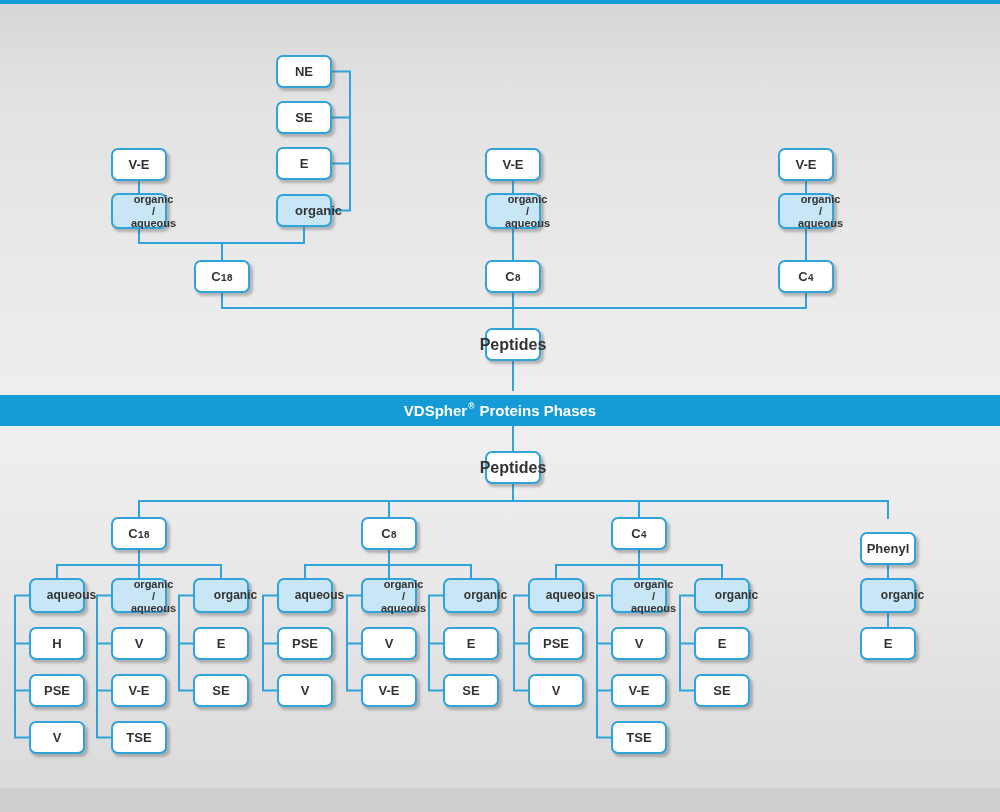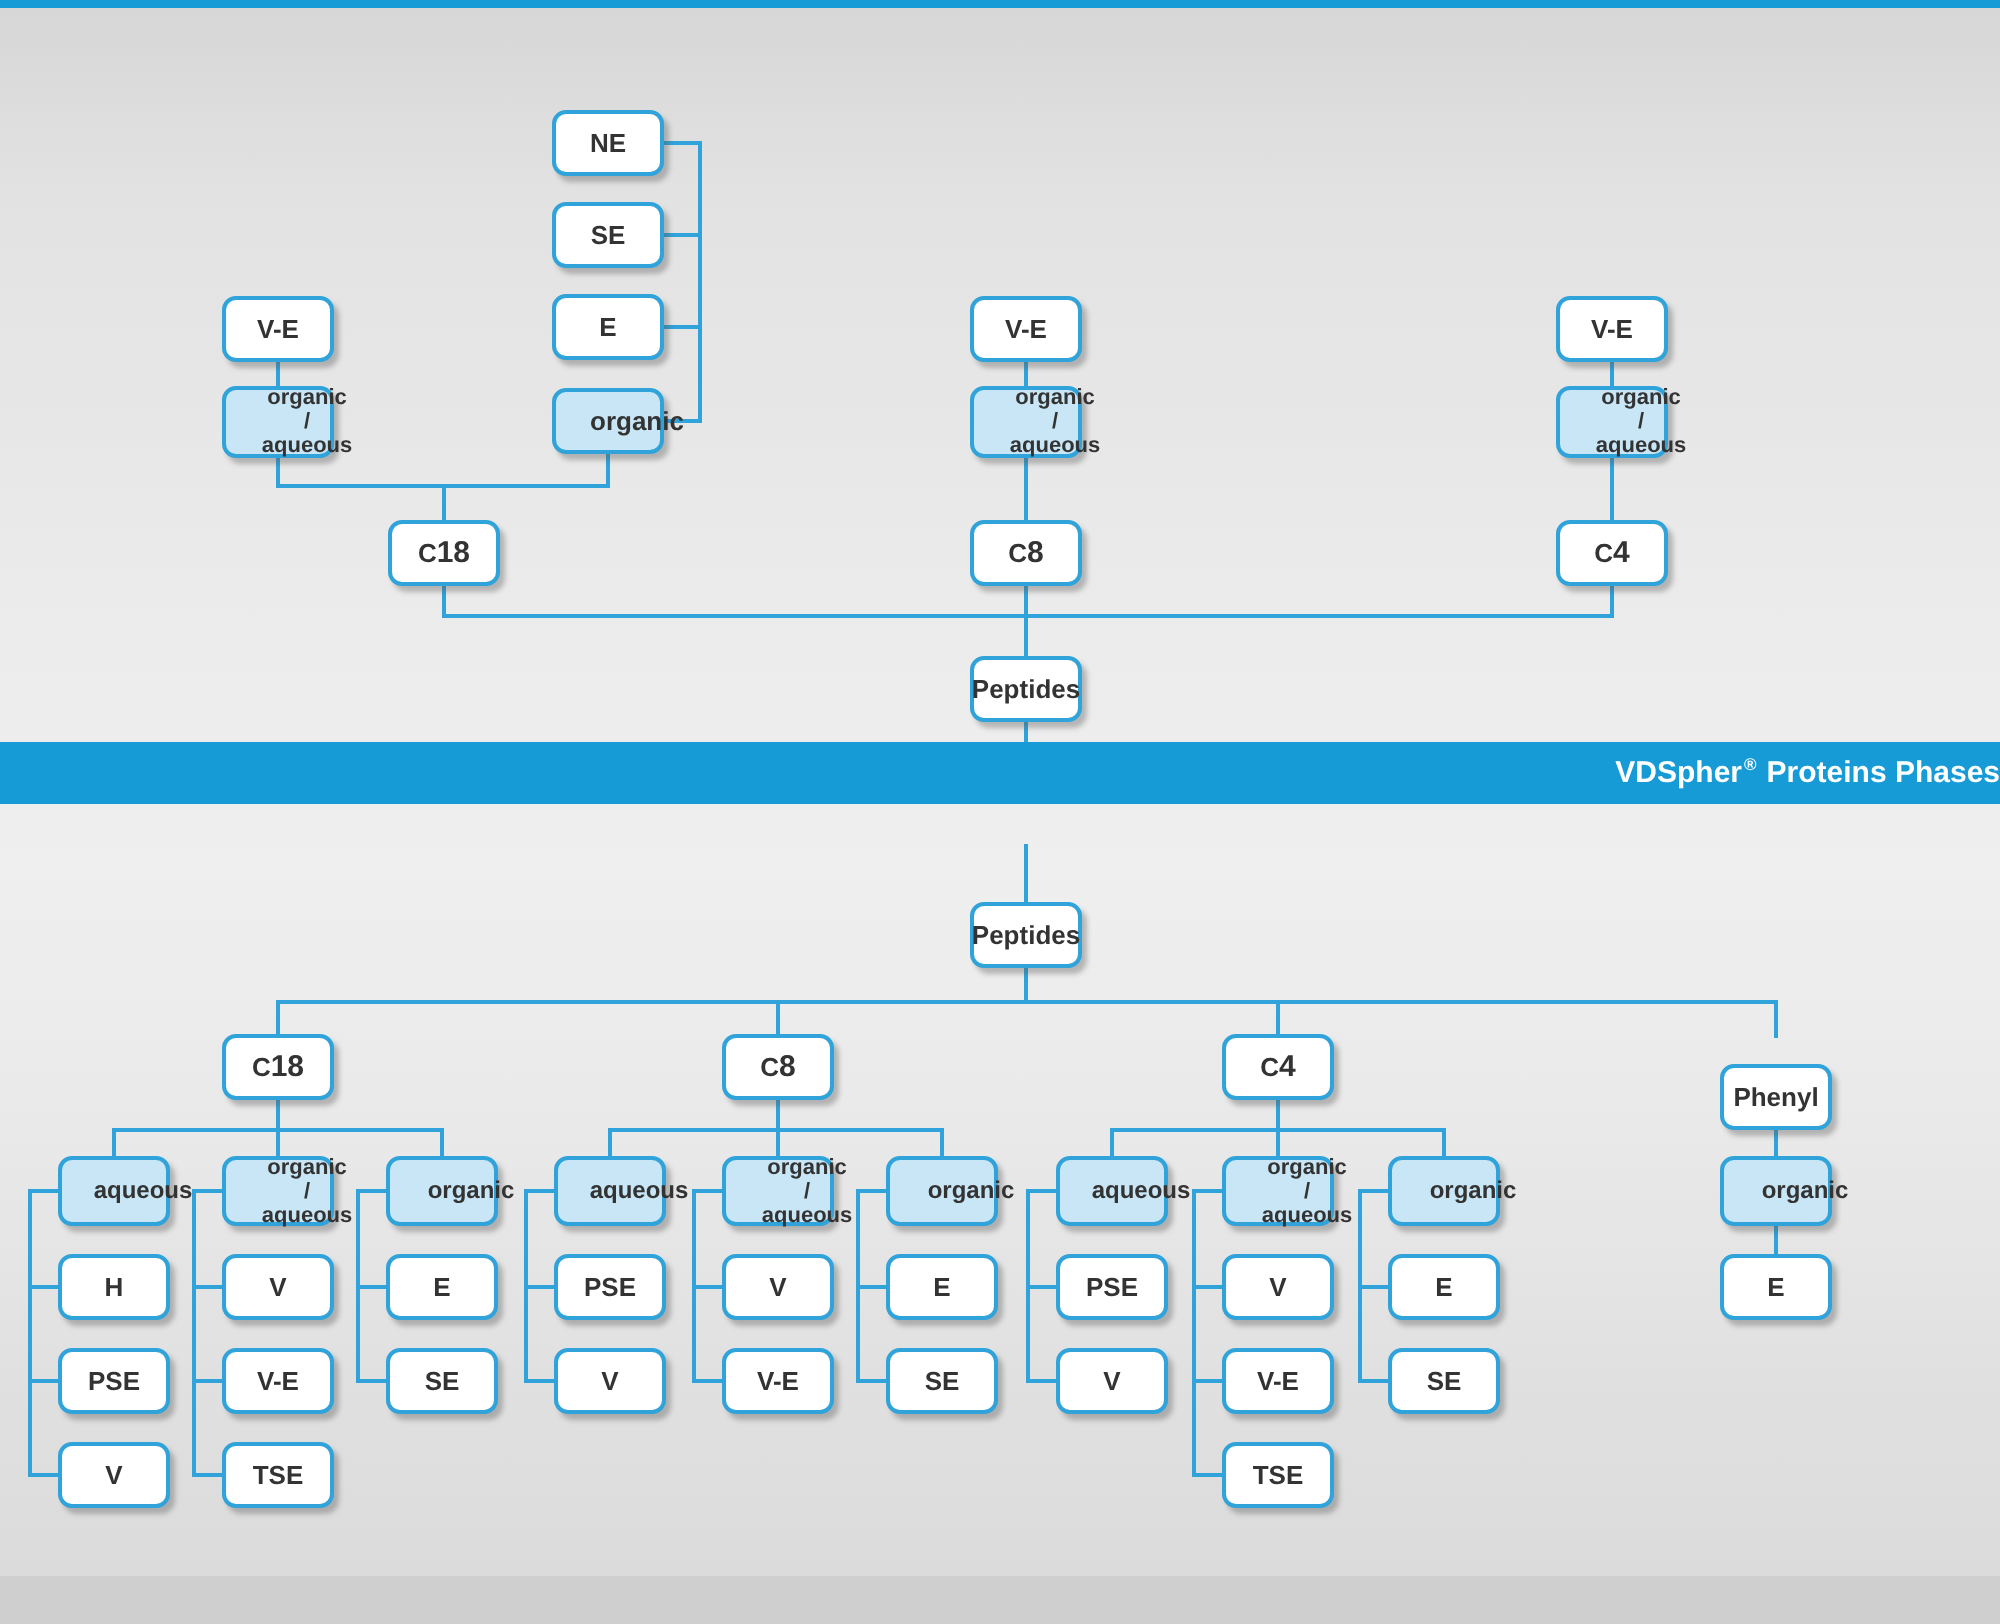--- a/index.html
+++ b/index.html
@@ -17,26 +17,26 @@
     background:#ffffff;border:2px solid #2fa3da;border-radius:7px;
     box-shadow:2.5px 3px 2.5px rgba(90,90,90,.38);
     display:flex;flex-direction:column;align-items:center;justify-content:center;
     text-align:center;font-weight:bold;color:#333333;font-size:13px;line-height:13px;
     z-index:2;
   }
   .box.blue{background:#c8e6f6;padding-left:29px;}
   .box.tall{height:36px;}
   .box.cat{height:35px;font-size:12px;}
   .box.two{font-size:11px;line-height:12px;}
-  .box.root{font-size:13px;}
-  .box .sub{font-size:15px;line-height:9.5px;}
+  .box.root{font-size:16px;}
+  .box .sub{font-size:10px;line-height:9.5px;font-family:Liberation Mono, monospace;}
   .headline{display:flex;align-items:baseline;justify-content:center;}
   .banner{
-    position:absolute;left:0;top:371px;width:1000px;height:31px;background:#169bd7;
-    display:flex;align-items:center;justify-content:flex-end;z-index:2;
+    position:absolute;left:0;top:395px;width:1000px;height:31px;background:#169bd7;
+    display:flex;align-items:center;justify-content:center;z-index:2;
     color:#ffffff;font-weight:bold;font-size:15px;
   }
   .banner .reg{font-size:8.5px;position:relative;top:-5px;margin:0 1px;}
   .banner .rest{margin-left:4px;}
 </style>
 </head>
 <body>
 
 <div class="canvas">
   <div class="strip top"></div>

